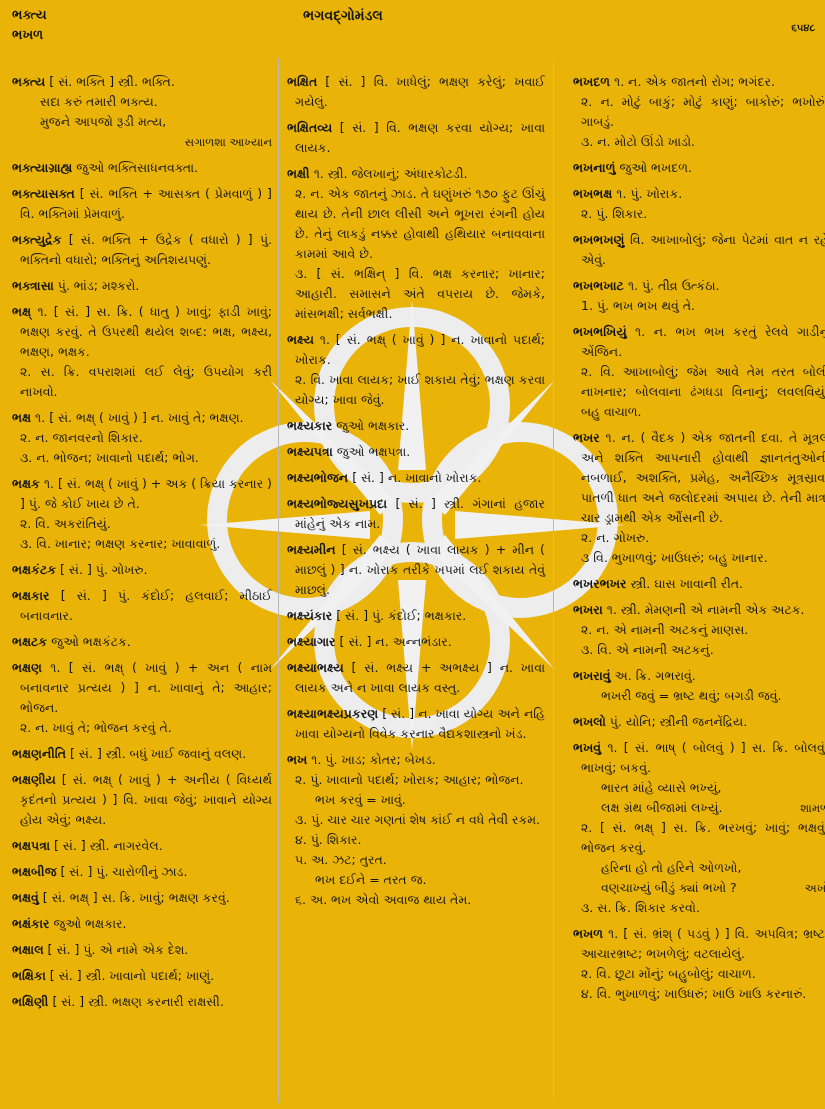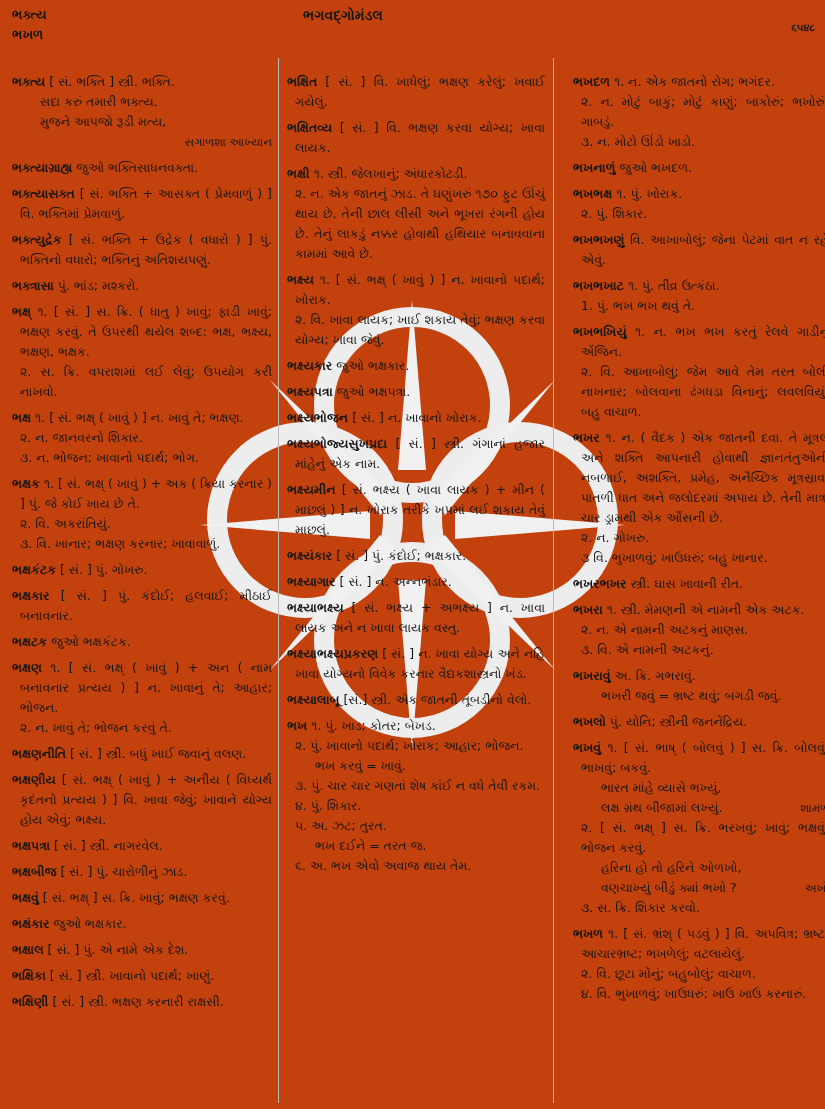--- a/index.html
+++ b/index.html
@@ -1,21 +1,21 @@
 <!DOCTYPE html>
 <html><head>
 <meta charset="utf-8">
 <style>
   html, body { margin: 0; padding: 0; background: #ffffff; }
   #page {
     position: relative;
     width: 825px;
     height: 1109px;
     overflow: hidden;
-    background: #c2410c;
+    background: #eab308;
     color: #151515;
     font-family: "DejaVu Sans", sans-serif;
   }
   .watermark { position: absolute; left: 0; top: 0; width: 825px; height: 1109px; z-index: 0; }
   .hdr-guide { position: absolute; left: 12px; top: 5px; font-size: 13px; font-weight: bold; line-height: 20px; z-index: 1; }
   .hdr-title { position: absolute; left: 0; top: 5px; width: 686px; text-align: center; font-size: 14px; font-weight: bold; line-height: 20px; z-index: 1; }
   .hdr-page { position: absolute; right: 10px; top: 18px; font-size: 10px; font-weight: bold; line-height: 20px; z-index: 1; }
   .divider { position: absolute; top: 58px; height: 1045px; width: 1px; background: #b9b9b9; z-index: 1; }
   .col { position: absolute; top: 72px; font-size: 12.5px; line-height: 20px; z-index: 1; }
   .col0 { left: 12px; width: 260px; }
@@ -145,20 +145,21 @@
   <div class="col col1">
       <div class="entry">
         <p class="sense first"><span class="head">ભક્ષિત</span> <span>[ સં. ] વિ. ખાધેલું; ભક્ષણ કરેલું; ખવાઈ ગયેલું.</span></p>
       </div>
       <div class="entry">
         <p class="sense first"><span class="head">ભક્ષિતવ્ય</span> <span>[ સં. ] વિ. ભક્ષણ કરવા યોગ્ય; ખાવા લાયક.</span></p>
       </div>
       <div class="entry">
         <p class="sense first"><span class="head">ભક્ષી</span> <span>૧. સ્ત્રી. જેલખાનું; અંધારકોટડી.</span></p>
         <p class="sense"><span>૨. ન. એક જાતનું ઝાડ. તે ઘણુંખરું ૧૭૦ ફુટ ઊંચું થાય છે. તેની છાલ લીસી અને ભૂખરા રંગની હોય છે. તેનું લાકડું નક્કર હોવાથી હથિયાર બનાવવાના કામમાં આવે છે.</span></p>
+        <p class="sense"><span>૩. [ સં. ભક્ષિન્ ] વિ. ભક્ષ કરનાર; ખાનાર; આહારી. સમાસને અંતે વપરાય છે. જેમકે, માંસભક્ષી; સર્વભક્ષી.</span></p>
       </div>
       <div class="entry">
         <p class="sense first"><span class="head">ભક્ષ્ય</span> <span>૧. [ સં. ભક્ષ્ ( ખાવું ) ] ન. ખાવાનો પદાર્થ; ખોરાક.</span></p>
         <p class="sense"><span>૨. વિ. ખાવા લાયક; ખાઈ શકાય તેવું; ભક્ષણ કરવા યોગ્ય; ખાવા જેવું.</span></p>
       </div>
       <div class="entry">
         <p class="sense first"><span class="head">ભક્ષ્યકાર</span> <span>જુઓ ભક્ષકાર.</span></p>
       </div>
       <div class="entry">
         <p class="sense first"><span class="head">ભક્ષ્યપત્રા</span> <span>જુઓ ભક્ષપત્રા.</span></p>
@@ -176,23 +177,20 @@
         <p class="sense first"><span class="head">ભક્ષ્યંકાર</span> <span>[ સં. ] પું. કંદોઈ; ભક્ષકાર.</span></p>
       </div>
       <div class="entry">
         <p class="sense first"><span class="head">ભક્ષ્યાગાર</span> <span>[ સં. ] ન. અન્નભંડાર.</span></p>
       </div>
       <div class="entry">
         <p class="sense first"><span class="head">ભક્ષ્યાભક્ષ્ય</span> <span>[ સં. ભક્ષ્ય + અભક્ષ્ય ] ન. ખાવા લાયક અને ન ખાવા લાયક વસ્તુ.</span></p>
       </div>
       <div class="entry">
         <p class="sense first"><span class="head">ભક્ષ્યાભક્ષ્યપ્રકરણ</span> <span>[ સં. ] ન. ખાવા યોગ્ય અને નહિ ખાવા યોગ્યનો વિવેક કરનાર વૈદ્યકશાસ્ત્રનો ખંડ.</span></p>
-      </div>
-      <div class="entry">
-        <p class="sense first"><span class="head">ભક્ષ્યાલાબૂ</span> <span>[સં.] સ્ત્રી. એક જાતની તૂંબડીનો વેલો.</span></p>
       </div>
       <div class="entry">
         <p class="sense first"><span class="head">ભખ</span> <span>૧. પું. ખાડ; કોતર; બેખડ.</span></p>
         <p class="sense"><span>૨. પું. ખાવાનો પદાર્થ; ખોરાક; આહાર; ભોજન.</span></p>
         <div class="example">ભખ કરવું = ખાવું.</div>
         <p class="sense"><span>૩. પું. ચાર ચાર ગણતાં શેષ કાંઈ ન વધે તેવી રકમ.</span></p>
         <p class="sense"><span>૪. પું. શિકાર.</span></p>
         <p class="sense"><span>૫. અ. ઝટ; તુરત.</span></p>
         <div class="example">ભખ દઈને = તરત જ.</div>
         <p class="sense"><span>૬. અ. ભખ એવો અવાજ થાય તેમ.</span></p>

